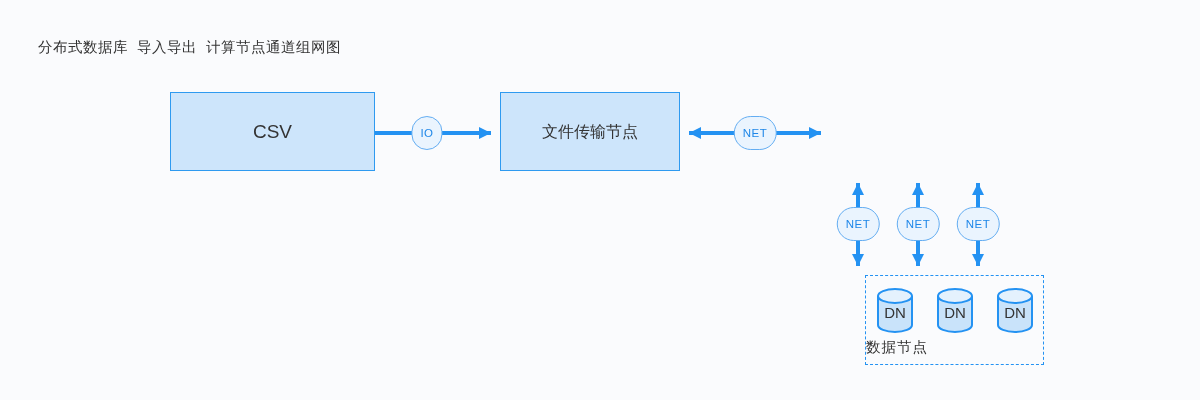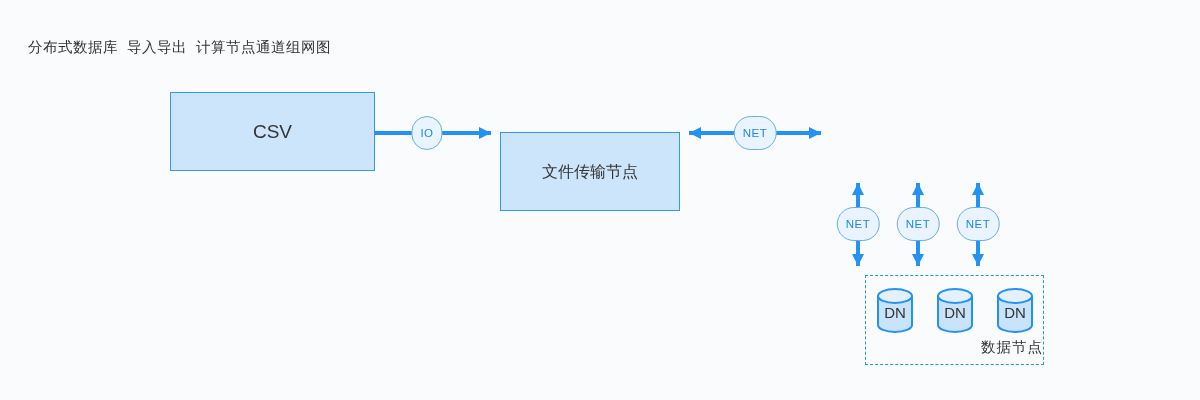--- a/index.html
+++ b/index.html
@@ -9,42 +9,42 @@
   }
   .canvas {
     position: relative;
     width: 1200px;
     height: 400px;
     background: var(--background, #fafbfd);
     overflow: hidden;
   }
   .title {
     position: absolute;
-    left: 28px;
+    left: 38px;
     top: 38px;
     font-size: 14.5px;
     color: var(--text, #333);
     white-space: pre; 
     letter-spacing: 0.5px;
   }
   .node {
     position: absolute;
     box-sizing: border-box;
     background: var(--node-fill, #cde5fb);
     border: 1.5px solid var(--node-border, #2e9af0);
     display: flex;
     flex-direction: column;
     align-items: center;
     justify-content: center;
     color: var(--text, #333);
     text-align: center;
     line-height: 24px;
   }
   .node-csv   { left: 170px; top: 92px; width: 205px; height: 79px; font-size: 19px; }
-  .node-lds   { left: 500px; top: 92px; width: 180px; height: 79px; font-size: 16px; margin-top: 40px; }
+  .node-lds   { left: 500px; top: 92px; width: 180px; height: 79px; font-size: 16px; }
   .node-cn    { left: 830px; top: 92px; width: 178px; height: 79px; font-size: 16px; }
 
   .arrow-layer {
     position: absolute;
     left: 0; top: 0;
     width: 1200px;
     height: 400px;
     pointer-events: none;
   }
   .arrow-layer line {
@@ -95,21 +95,21 @@
     width: 100%;
     text-align: center;
     font-size: 15px;
     color: var(--text, #333);
   }
   .dn-caption {
     position: absolute;
     left: 0;
     bottom: 7px;
     width: 100%;
-    text-align: right;
+    text-align: left;
     font-size: 14.5px;
     color: var(--text, #333);
     letter-spacing: 1px;
   }
 </style>
 </head>
 <body>
 
 <div class="canvas">
 

